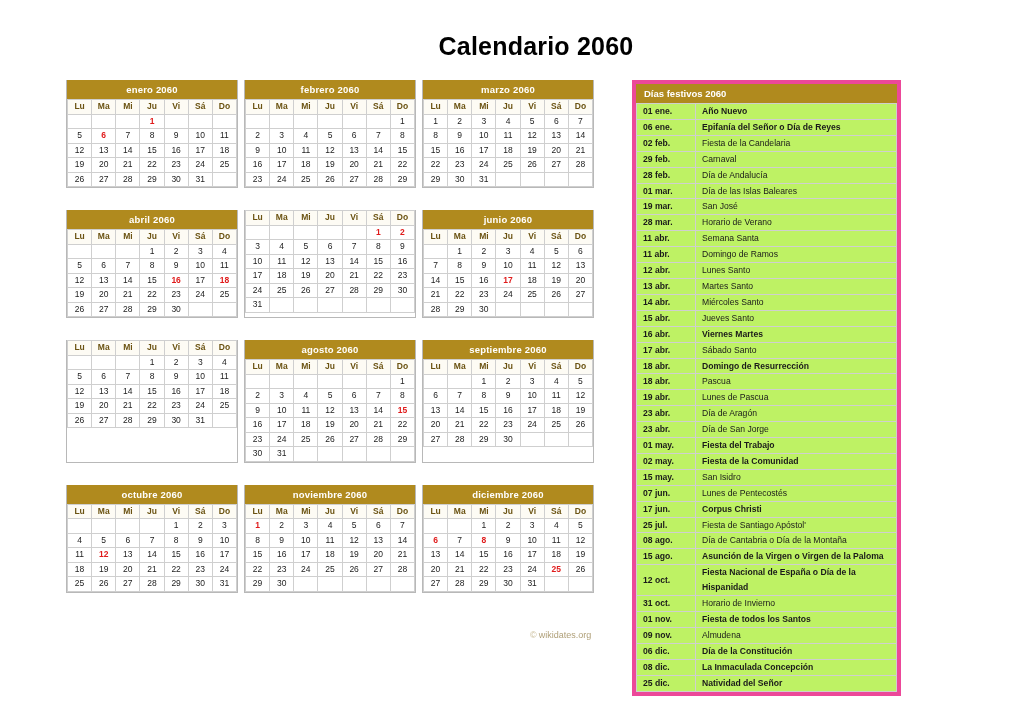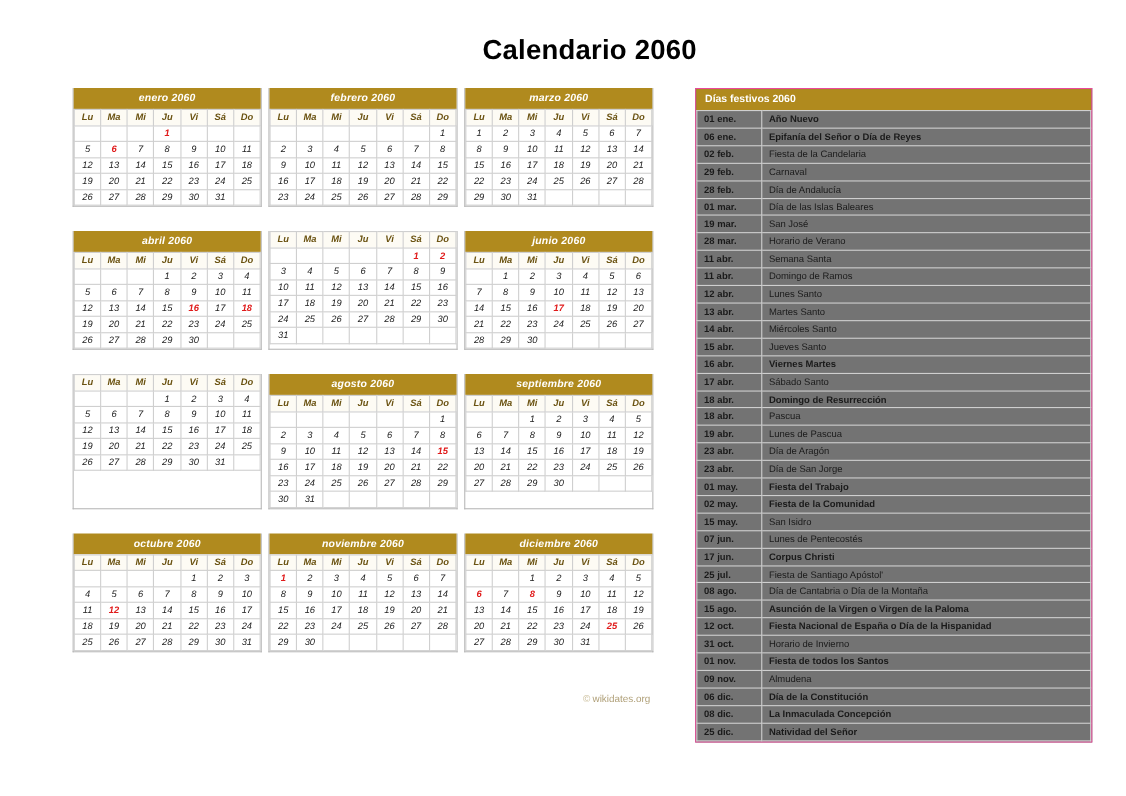--- a/index.html
+++ b/index.html
@@ -37,21 +37,20 @@
   .cal-area {
     position: absolute;
     left: 66px;
     top: 80px;
     width: 560px;
   }
   .cal-row {
     display: flex;
     gap: 6px;
     margin-bottom: 22px;
-    font-style: italic;
   }
   .month {
     width: 172px;
     border: 1px solid #b8b8b8;
     border-top: none;
     box-sizing: border-box;
     background: #fff;
   }
   .month-title {
     background: #b08a1e;
@@ -87,24 +86,24 @@
     color: #e01b1b;
     font-weight: bold;
   }
   table.mtab td.empty { background: #fff; }
 
   
   .holidays {
     position: absolute;
     left: 632px;
     top: 80px;
-    width: 361px;
-    border: 1px solid #ec4899;
+    width: 269px;
+    border: 4px solid #ec4899;
     box-sizing: border-box;
-    background: #737373;
+    background: #bef264;
   }
   .hol-title {
     background: #b08a1e;
     color: #fff;
     font-size: 9.5px;
     font-weight: bold;
     padding: 4px 0 4px 8px;
   }
   table.htab {
     border-collapse: collapse;

